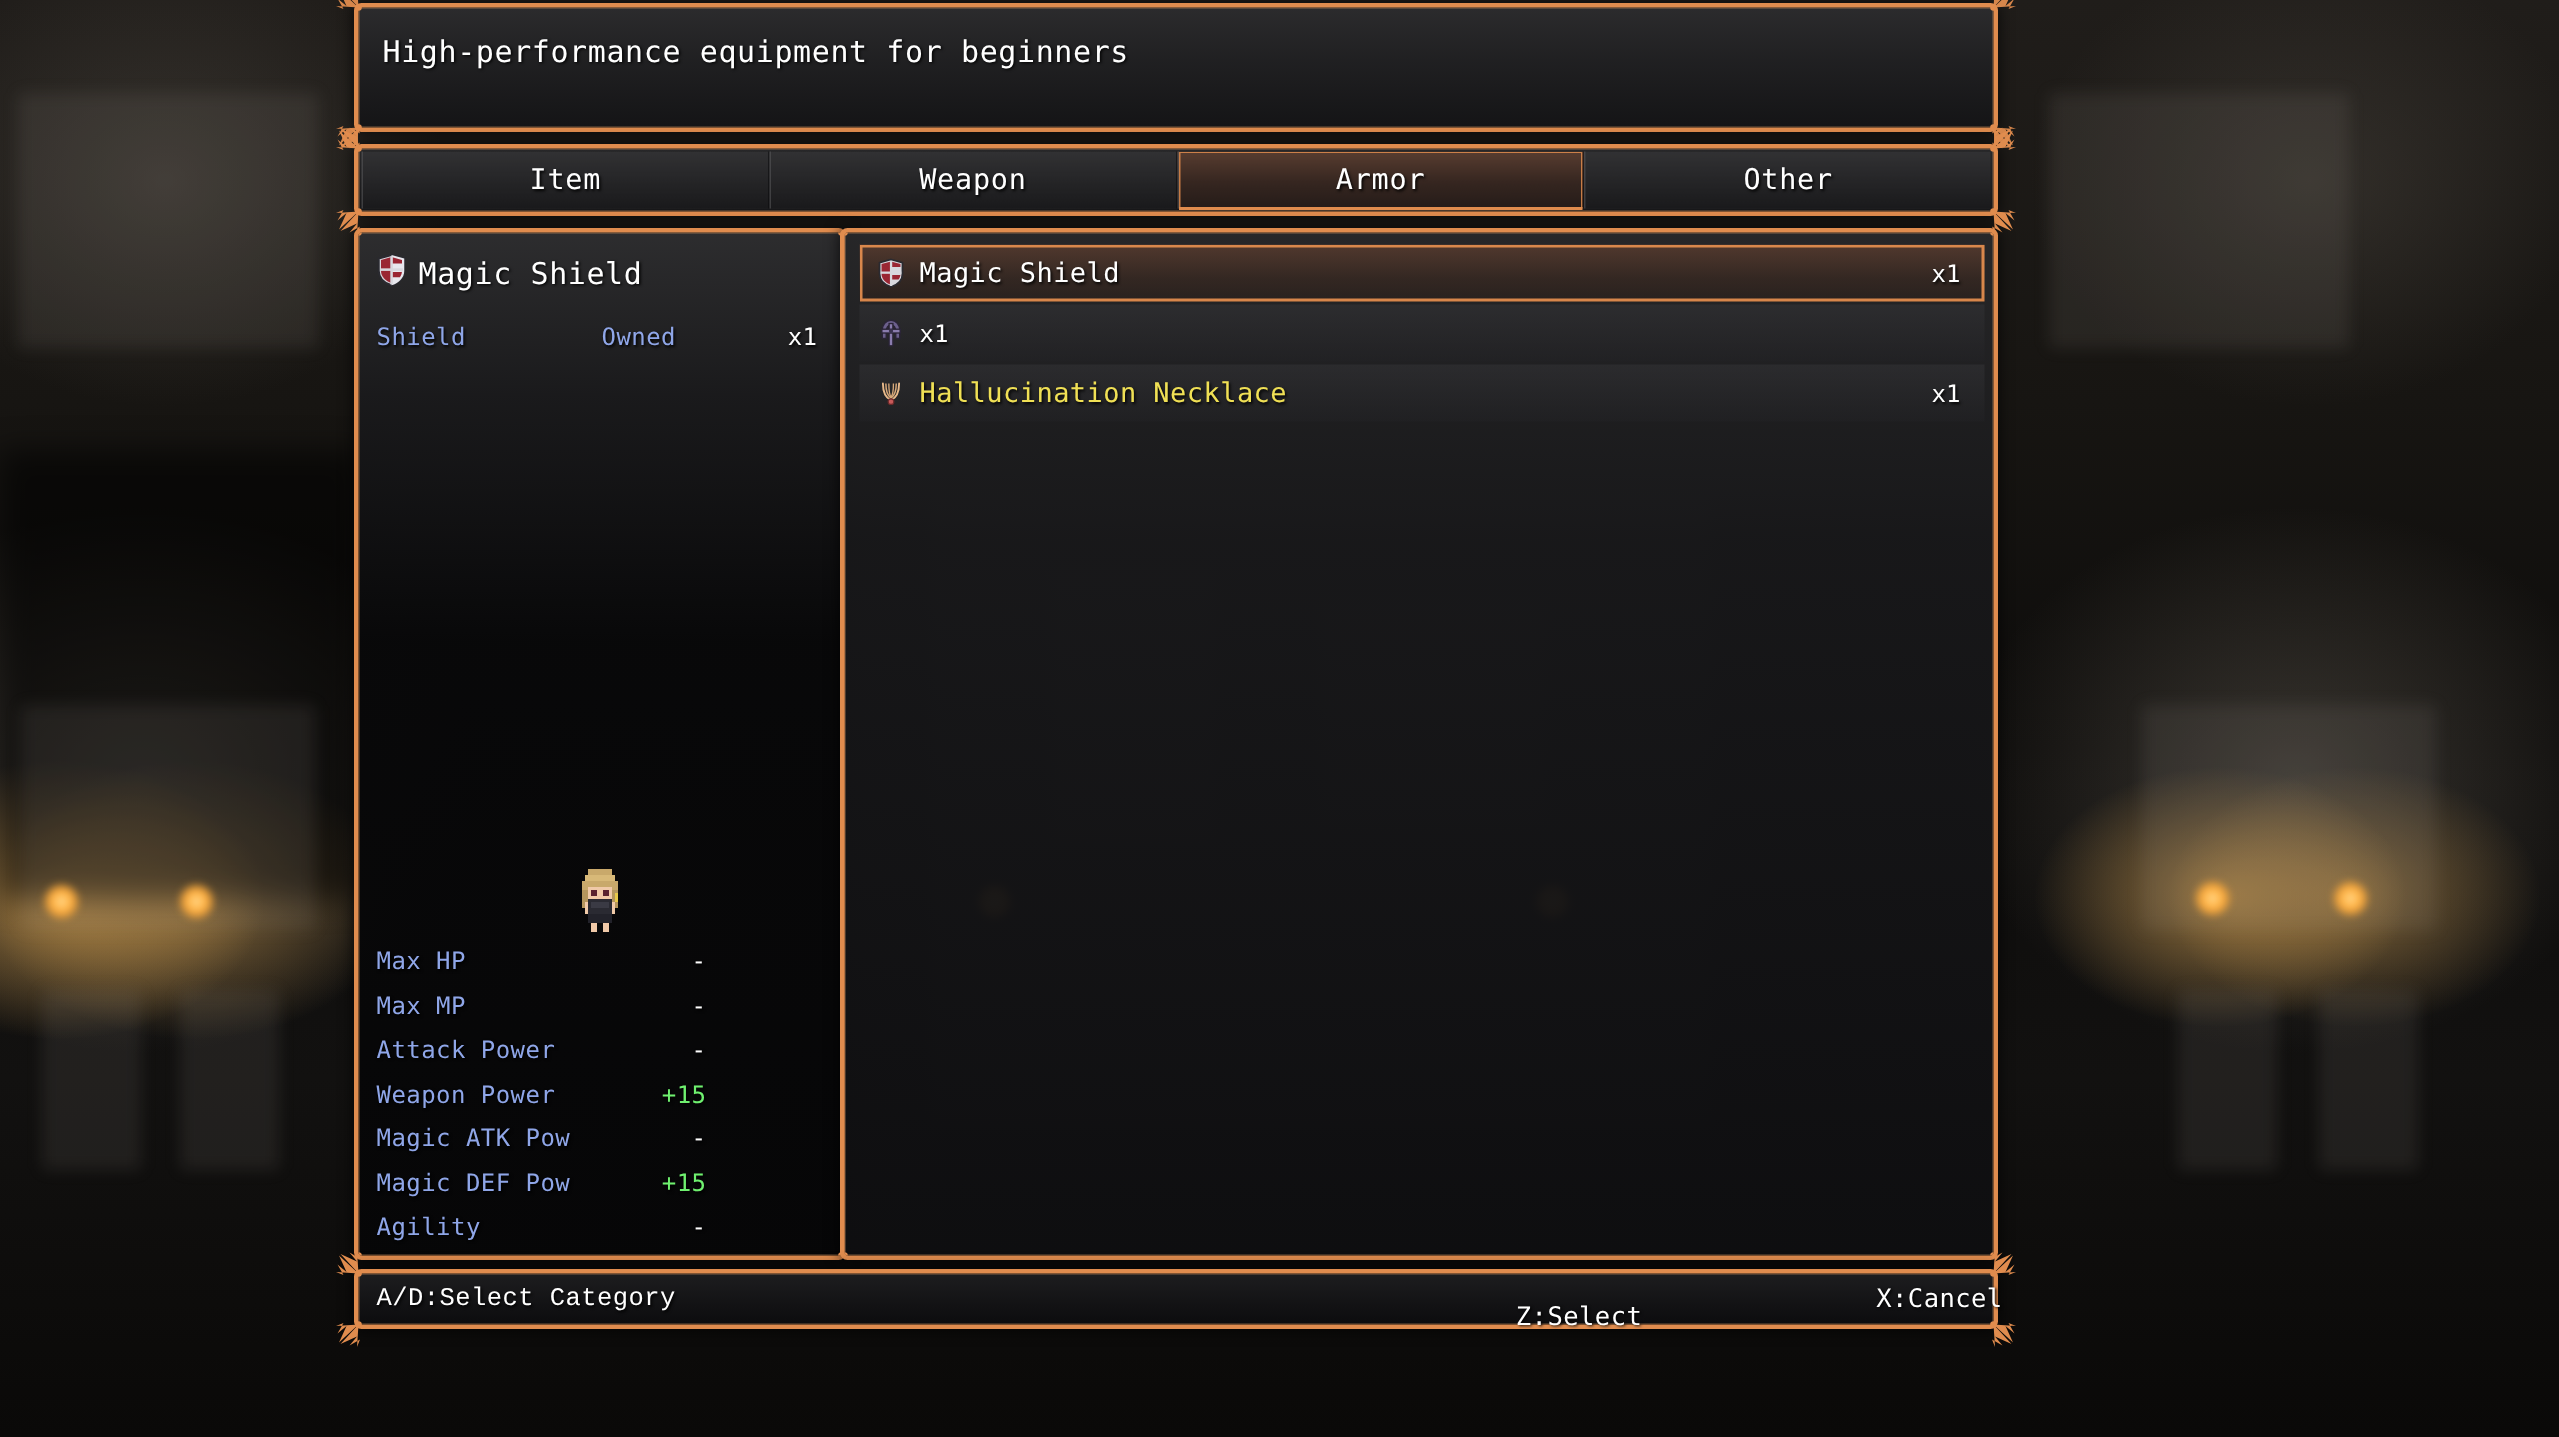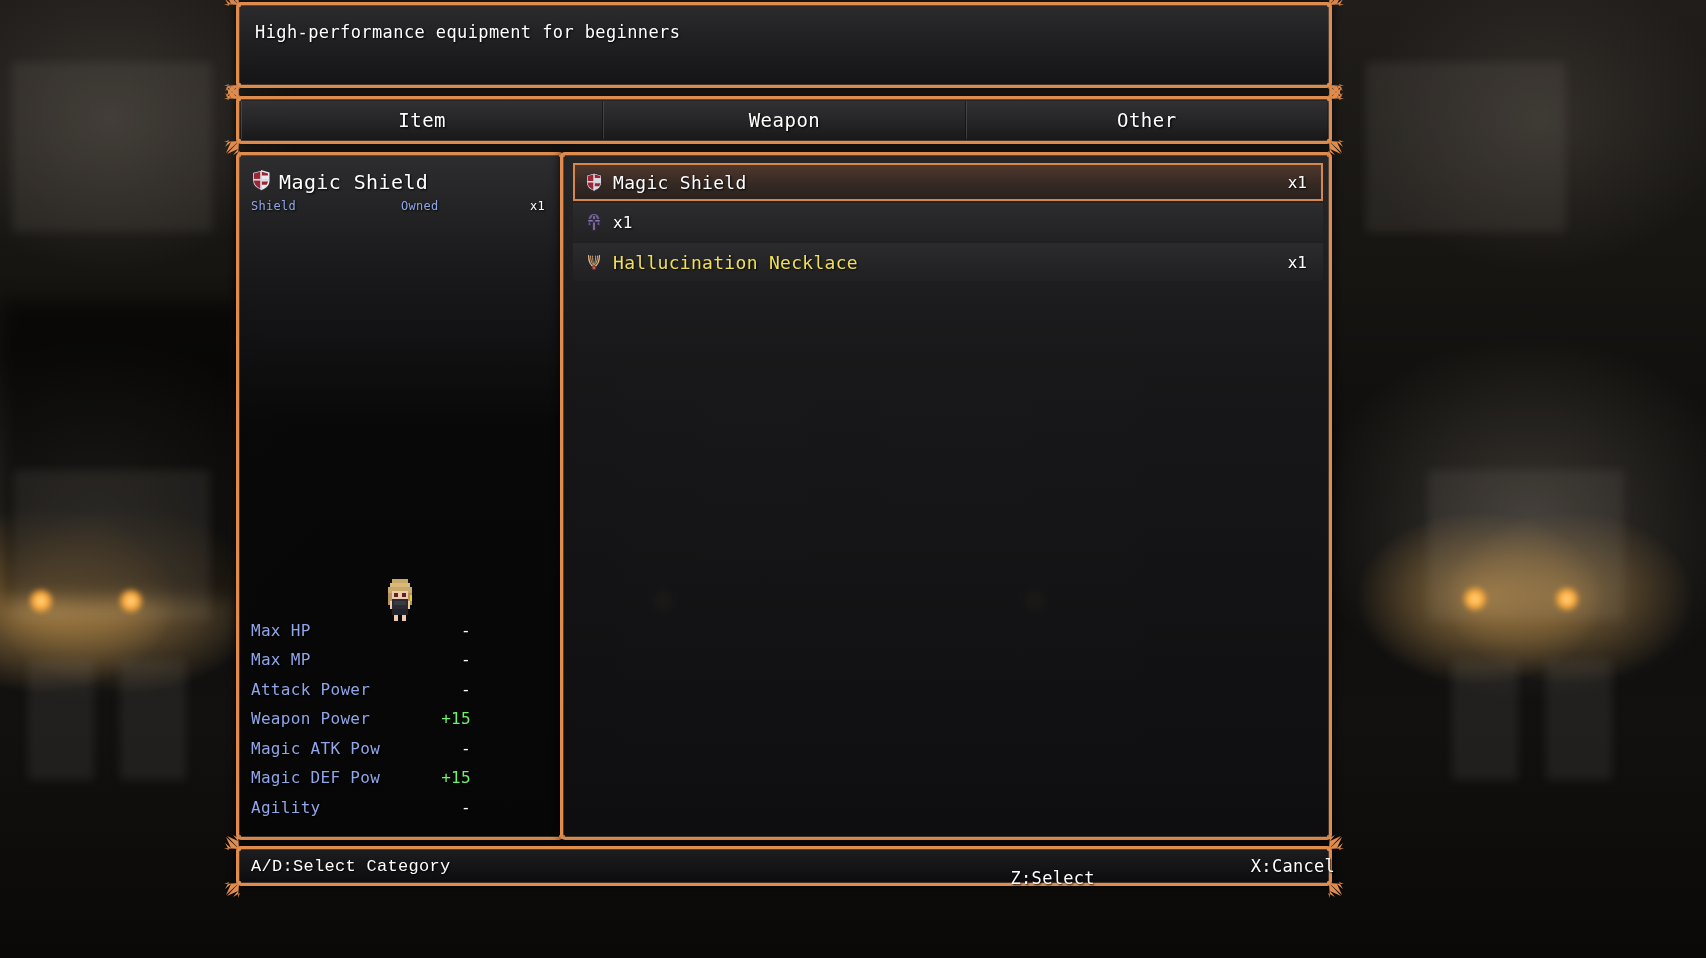--- a/index.html
+++ b/index.html
@@ -73,21 +73,21 @@
   .c-tr { top: -15px; right: -15px; transform: scaleX(-1); }
   .c-bl { bottom: -15px; left: -15px; transform: scaleY(-1); }
   .c-br { bottom: -15px; right: -15px; transform: scale(-1,-1); }
 
   
   #help-window {
     left: 236px; top: 2px; width: 1096px; height: 86px;
   }
   .help-text {
     color: #ffffff;
-    font-size: 17px;
+    font-size: 20px;
     line-height: 1;
     padding: 19px 0 0 16px;
     letter-spacing: 0.4px;
     text-shadow: 1px 1px 2px rgba(0,0,0,0.95);
     white-space: pre;
   }
 
   
   #category-window {
     left: 236px; top: 96px; width: 1096px; height: 48px;
@@ -138,25 +138,25 @@
     align-items: center;
     gap: 8px;
   }
   .item-name-big {
     color: #ffffff;
     font-size: 20px;
     letter-spacing: 0.4px;
     text-shadow: 1px 1px 2px rgba(0,0,0,0.95);
   }
   .detail-sub {
-    margin-top: 4px;
+    margin-top: 20px;
     padding: 0 16px 0 12px;
     display: flex;
     align-items: center;
-    font-size: 12px;
+    font-size: 16px;
     letter-spacing: 0.3px;
     text-shadow: 1px 1px 2px rgba(0,0,0,0.95);
   }
   .sub-type { color: #8fa6e8; width: 150px; }
   .sub-owned { color: #8fa6e8; flex: 1; }
   .sub-count { color: #ffffff; }
 
   
   .sprite-wrap {
     position: absolute;
@@ -169,21 +169,21 @@
 
   
   .stats {
     position: absolute;
     left: 12px;
     right: 12px;
     bottom: 10px;
   }
   .stat-row {
     display: flex;
-    align-items: flex-start;
+    align-items: flex-end;
     height: 29.5px;
     font-size: 16px;
     letter-spacing: 0.3px;
     text-shadow: 1px 1px 2px rgba(0,0,0,0.95);
   }
   .stat-label { color: #8fa6e8; width: 172px; }
   .stat-value { color: #ffffff; width: 48px; text-align: right; }
   .stat-value.up { color: #6ff06f; }
 
   
@@ -353,20 +353,21 @@
         <g fill="#e08c4e">
       <path d="M15 15 L2 3 L7 14 L1 9 L5 16 L0 14 Z"></path>
           <path d="M15 15 L3 2 L14 7 L9 1 L16 5 L14 0 Z"></path>
       <circle cx="15" cy="15" r="2.2"></circle>
     </g>
       </svg>
   </div>
 
   <div class="tab">Item</div>
   <div class="tab">Weapon</div>
+  <div class="tab selected">Armor</div>
   <div class="tab">Other</div>
 </div>
 
 <div class="win" id="status-window">
   <div class="corner c-tl">
     <svg viewBox="0 0 30 30">
         <g fill="#e08c4e">
       <path d="M15 15 L2 3 L7 14 L1 9 L5 16 L0 14 Z"></path>
           <path d="M15 15 L3 2 L14 7 L9 1 L16 5 L14 0 Z"></path>
       <circle cx="15" cy="15" r="2.2"></circle>

